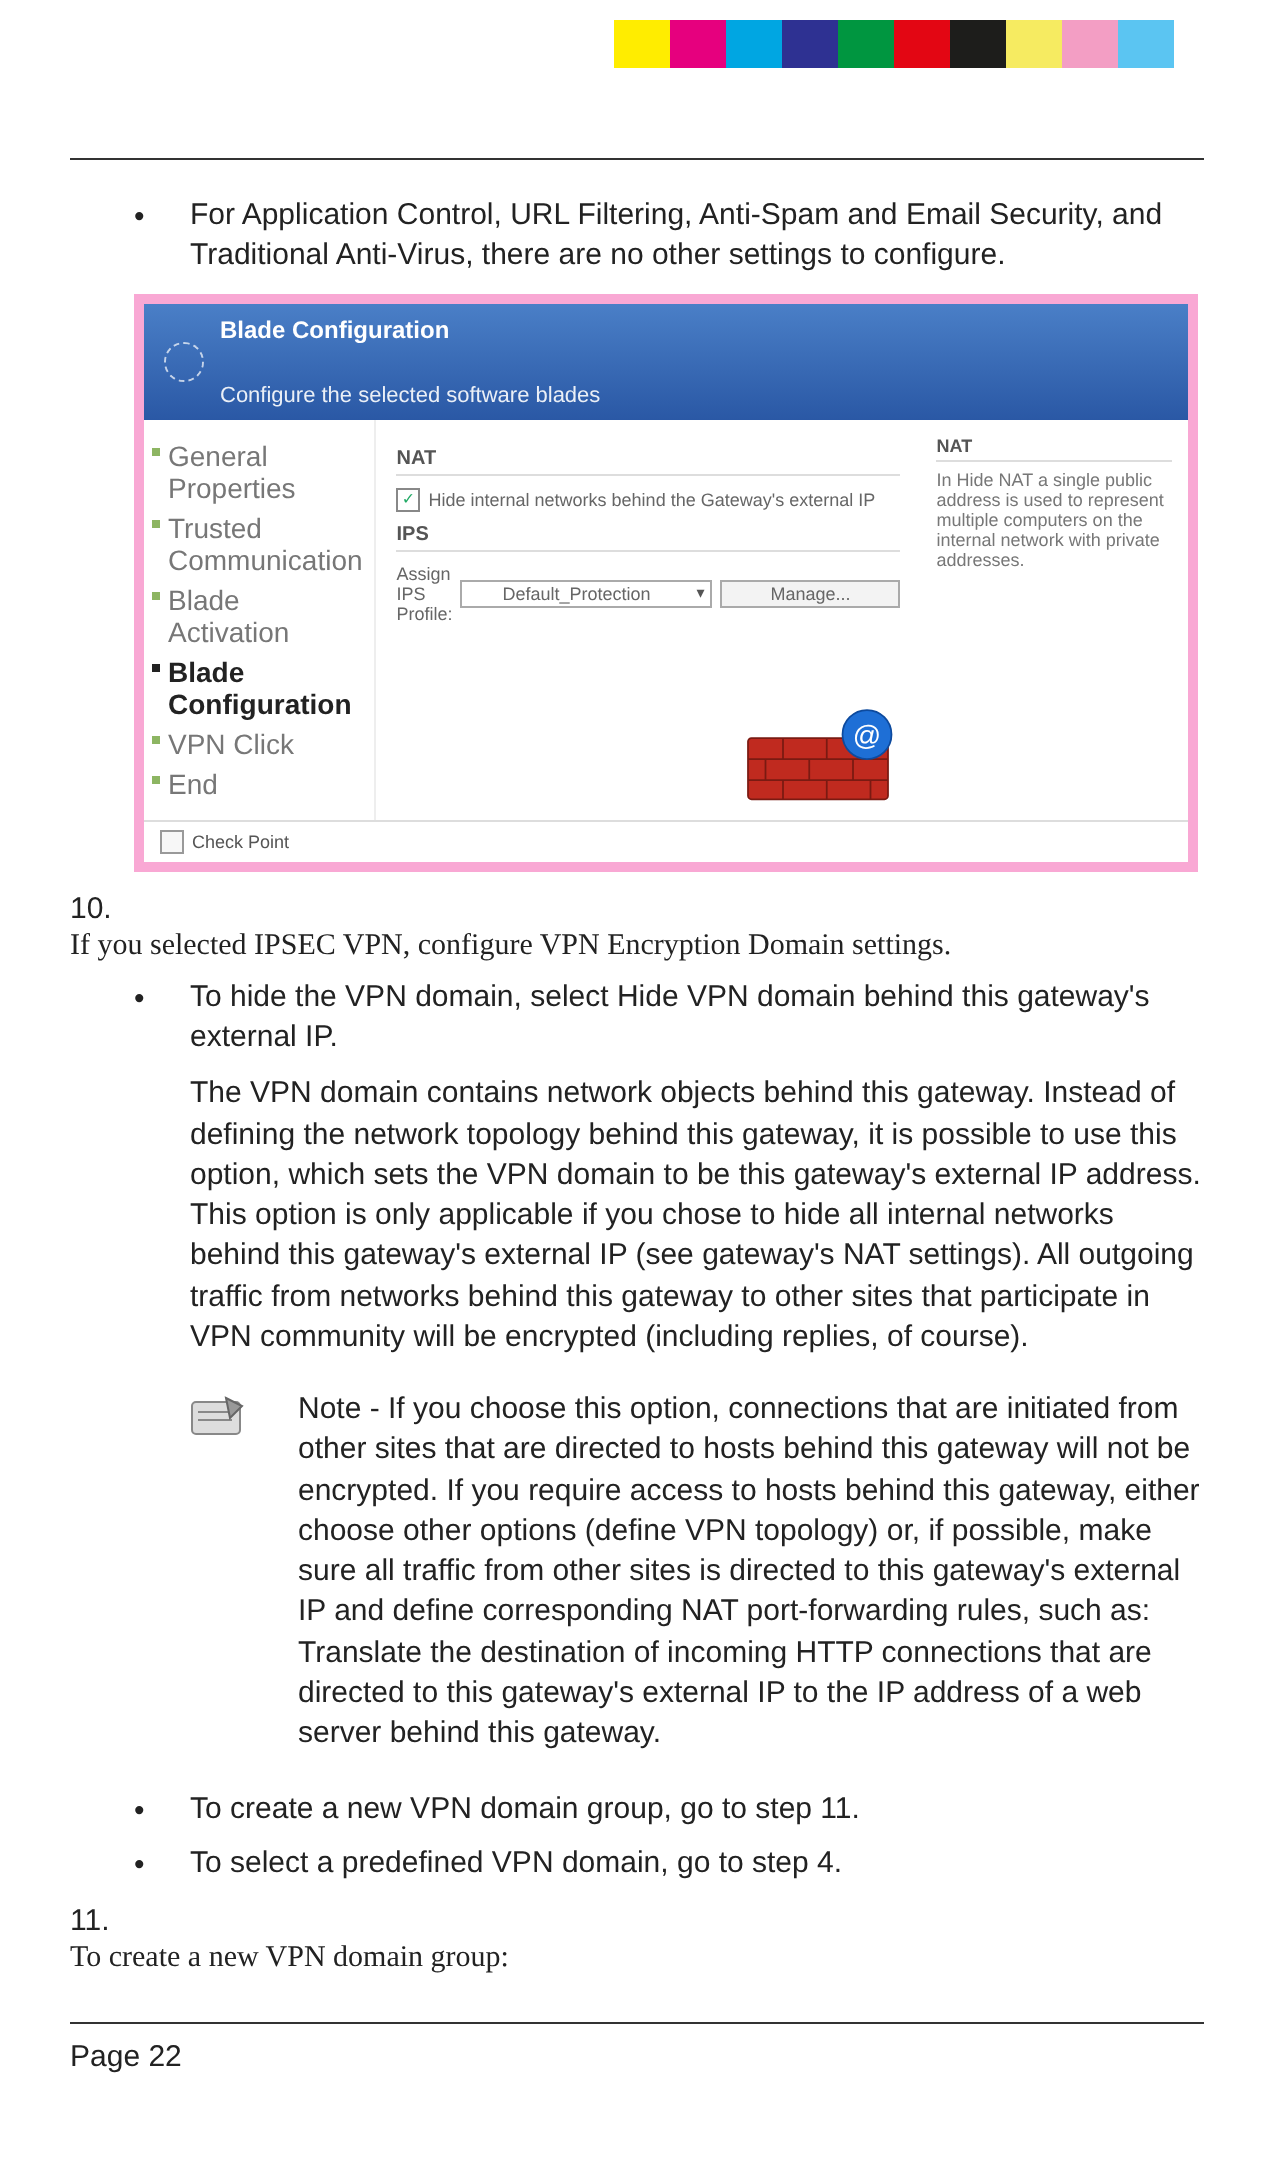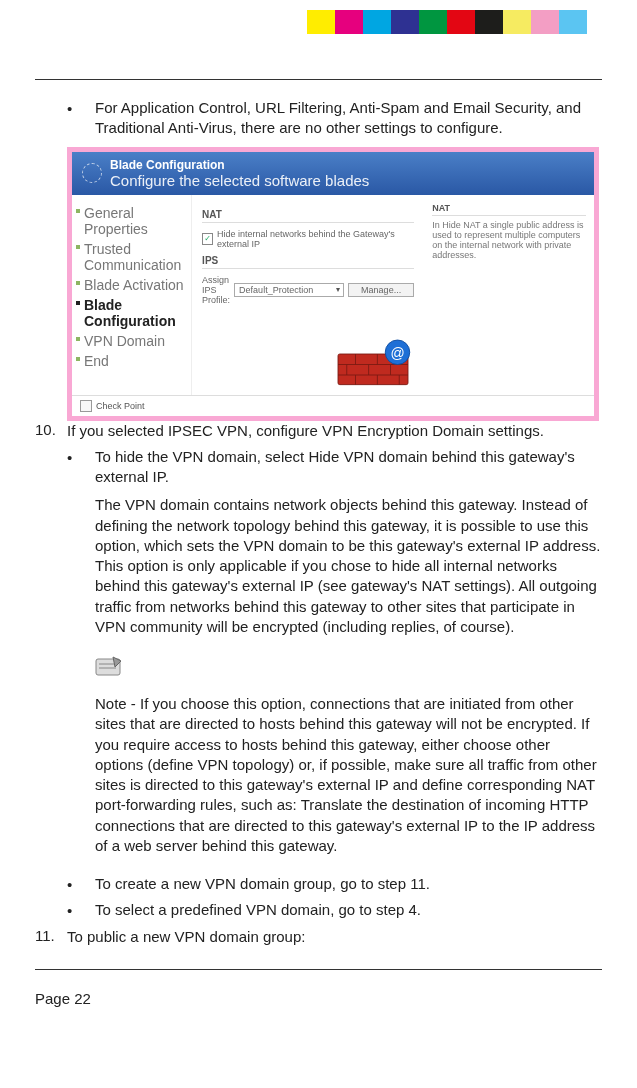--- a/index.html
+++ b/index.html
@@ -39,28 +39,31 @@
     padding-top: 2px;
   }
   .bullet-text {
     flex: 1;
     line-height: 1.35;
   }
   .num-row {
     display: flex;
     margin-left: 0;
     margin-bottom: 6px;
+    margin-top: 10px;
+    flex-direction: column;
   }
   .num {
     width: 32px;
     flex-shrink: 0;
   }
   .num-text {
     flex: 1;
     line-height: 1.35;
+    font-family: Liberation Serif, serif;
   }
   .screenshot-wrap {
     margin-left: 32px;
     margin-top: 8px;
   }
   .screenshot {
     border: 5px solid #f9a8d4;
     width: 522px;
     background: #fff;
     font-size: 10px;
@@ -74,21 +77,21 @@
     align-items: center;
     gap: 8px;
   }
   .shot-header .gear {
     width: 18px; height: 18px;
     border: 1px dashed rgba(255,255,255,.7);
     border-radius: 50%;
     flex-shrink:0;
   }
   .shot-header-title { font-weight: bold; font-size: 12px; }
-  .shot-header-sub { font-size: 15px; opacity:.9; }
+  .shot-header-sub { font-size: 11px; opacity:.9;margin-top:20px; }
   .shot-body {
     display: flex;
     min-height: 200px;
   }
   .shot-sidebar {
     width: 110px;
     padding: 8px 6px;
     border-right: 1px solid #eee;
     font-size: 14px;
     color: #777;
@@ -117,28 +120,28 @@
     margin-top: 6px;
     padding-bottom: 2px;
     font-size: 10px;
   }
   .shot-line { margin-bottom: 4px; font-size:9px; display:flex; align-items:center; gap:4px; }
   .shot-checkbox {
     width: 10px; height:10px; border:1px solid #888; display:inline-flex;
     align-items:center; justify-content:center; font-size:8px; color:#2a6;
   }
   .shot-select {
-    border:1px solid #aaa; padding:1px 14px 1px 4px; font-size:9px;
+    border:1px solid #aaa; padding:1px 14px 1px 20px; font-size:9px;
     background:#fff; display:inline-block; position:relative; min-width:90px;
   }
   .shot-select::after {
     content:"▾"; position:absolute; right:3px; top:1px; font-size:8px; color:#555;
   }
   .shot-button {
-    border:1px solid #aaa; padding:1px 12px; font-size:9px; background:#f3f3f3;
+    border:1px solid #aaa; padding:1px 24px; font-size:9px; background:#f3f3f3;
     display:inline-block;
   }
   .shot-right {
     width: 158px;
     padding: 8px 8px;
     font-size: 9px;
     color: #777;
   }
   .shot-right .t { font-weight: bold; color:#555; border-bottom:1px solid #ddd; margin-bottom:4px; padding-bottom:2px;}
   .wall-wrap {
@@ -158,30 +161,29 @@
   .click-next { margin: 6px 0 0 32px; }
   .indent-para {
     margin-left: 60px;
     margin-top: 8px;
     line-height: 1.35;
   }
   .note-row {
     display: flex;
     margin-left: 60px;
     margin-top: 16px;
-    gap: 12px;
-    flex-direction: column;
+    gap: 24px;
   }
   .note-icon-wrap { flex-shrink:0; width:30px; padding-top:2px;}
   .note-text { flex:1; line-height:1.35; }
   .spacer-v { height: 18px; }
   .page-footer {
     border-top: 1px solid #333;
     margin: 22px 35px 0 35px;
-    padding-top: 20px;
+    padding-top: 8px;
     padding-bottom: 16px;
     font-size: 15px;
   }
   b { font-weight: normal; }
 </style>
 </head>
 <body>
 
 <div class="top-stripes">
   <div class="stripe" style="background:#ffed00"></div>
@@ -214,21 +216,21 @@
           <div class="shot-header-title">Blade Configuration</div>
           <div class="shot-header-sub">Configure the selected software blades</div>
         </div>
       </div>
       <div class="shot-body">
         <div class="shot-sidebar">
           <div class="bull">General Properties</div>
           <div class="bull">Trusted Communication</div>
           <div class="bull">Blade Activation</div>
           <div class="bull selected">Blade Configuration</div>
-          <div class="bull">VPN Domain</div>
+          <div class="bull">VPN Click</div>
           <div class="bull">End</div>
         </div>
         <div class="shot-main">
           <div class="shot-section-title">NAT</div>
           <div class="shot-line">
             <span class="shot-checkbox">✓</span>
             <span>Hide internal networks behind the Gateway's external IP</span>
           </div>
           <div class="shot-section-title">IPS</div>
           <div class="shot-line">
@@ -304,19 +306,19 @@
     <div class="bullet">•</div>
     <div class="bullet-text">To create a new VPN domain group, go to step 11.</div>
   </div>
   <div class="bullet-row">
     <div class="bullet">•</div>
     <div class="bullet-text">To select a predefined VPN domain, go to step 4.</div>
   </div>
 
   <div class="num-row">
     <div class="num">11.</div>
-    <div class="num-text">To public a new VPN domain group:</div>
+    <div class="num-text">To create a new VPN domain group:</div>
   </div>
 </div>
 
 <div class="page-footer">
   <span>Page 22</span>
 </div>
 
 </body></html>

